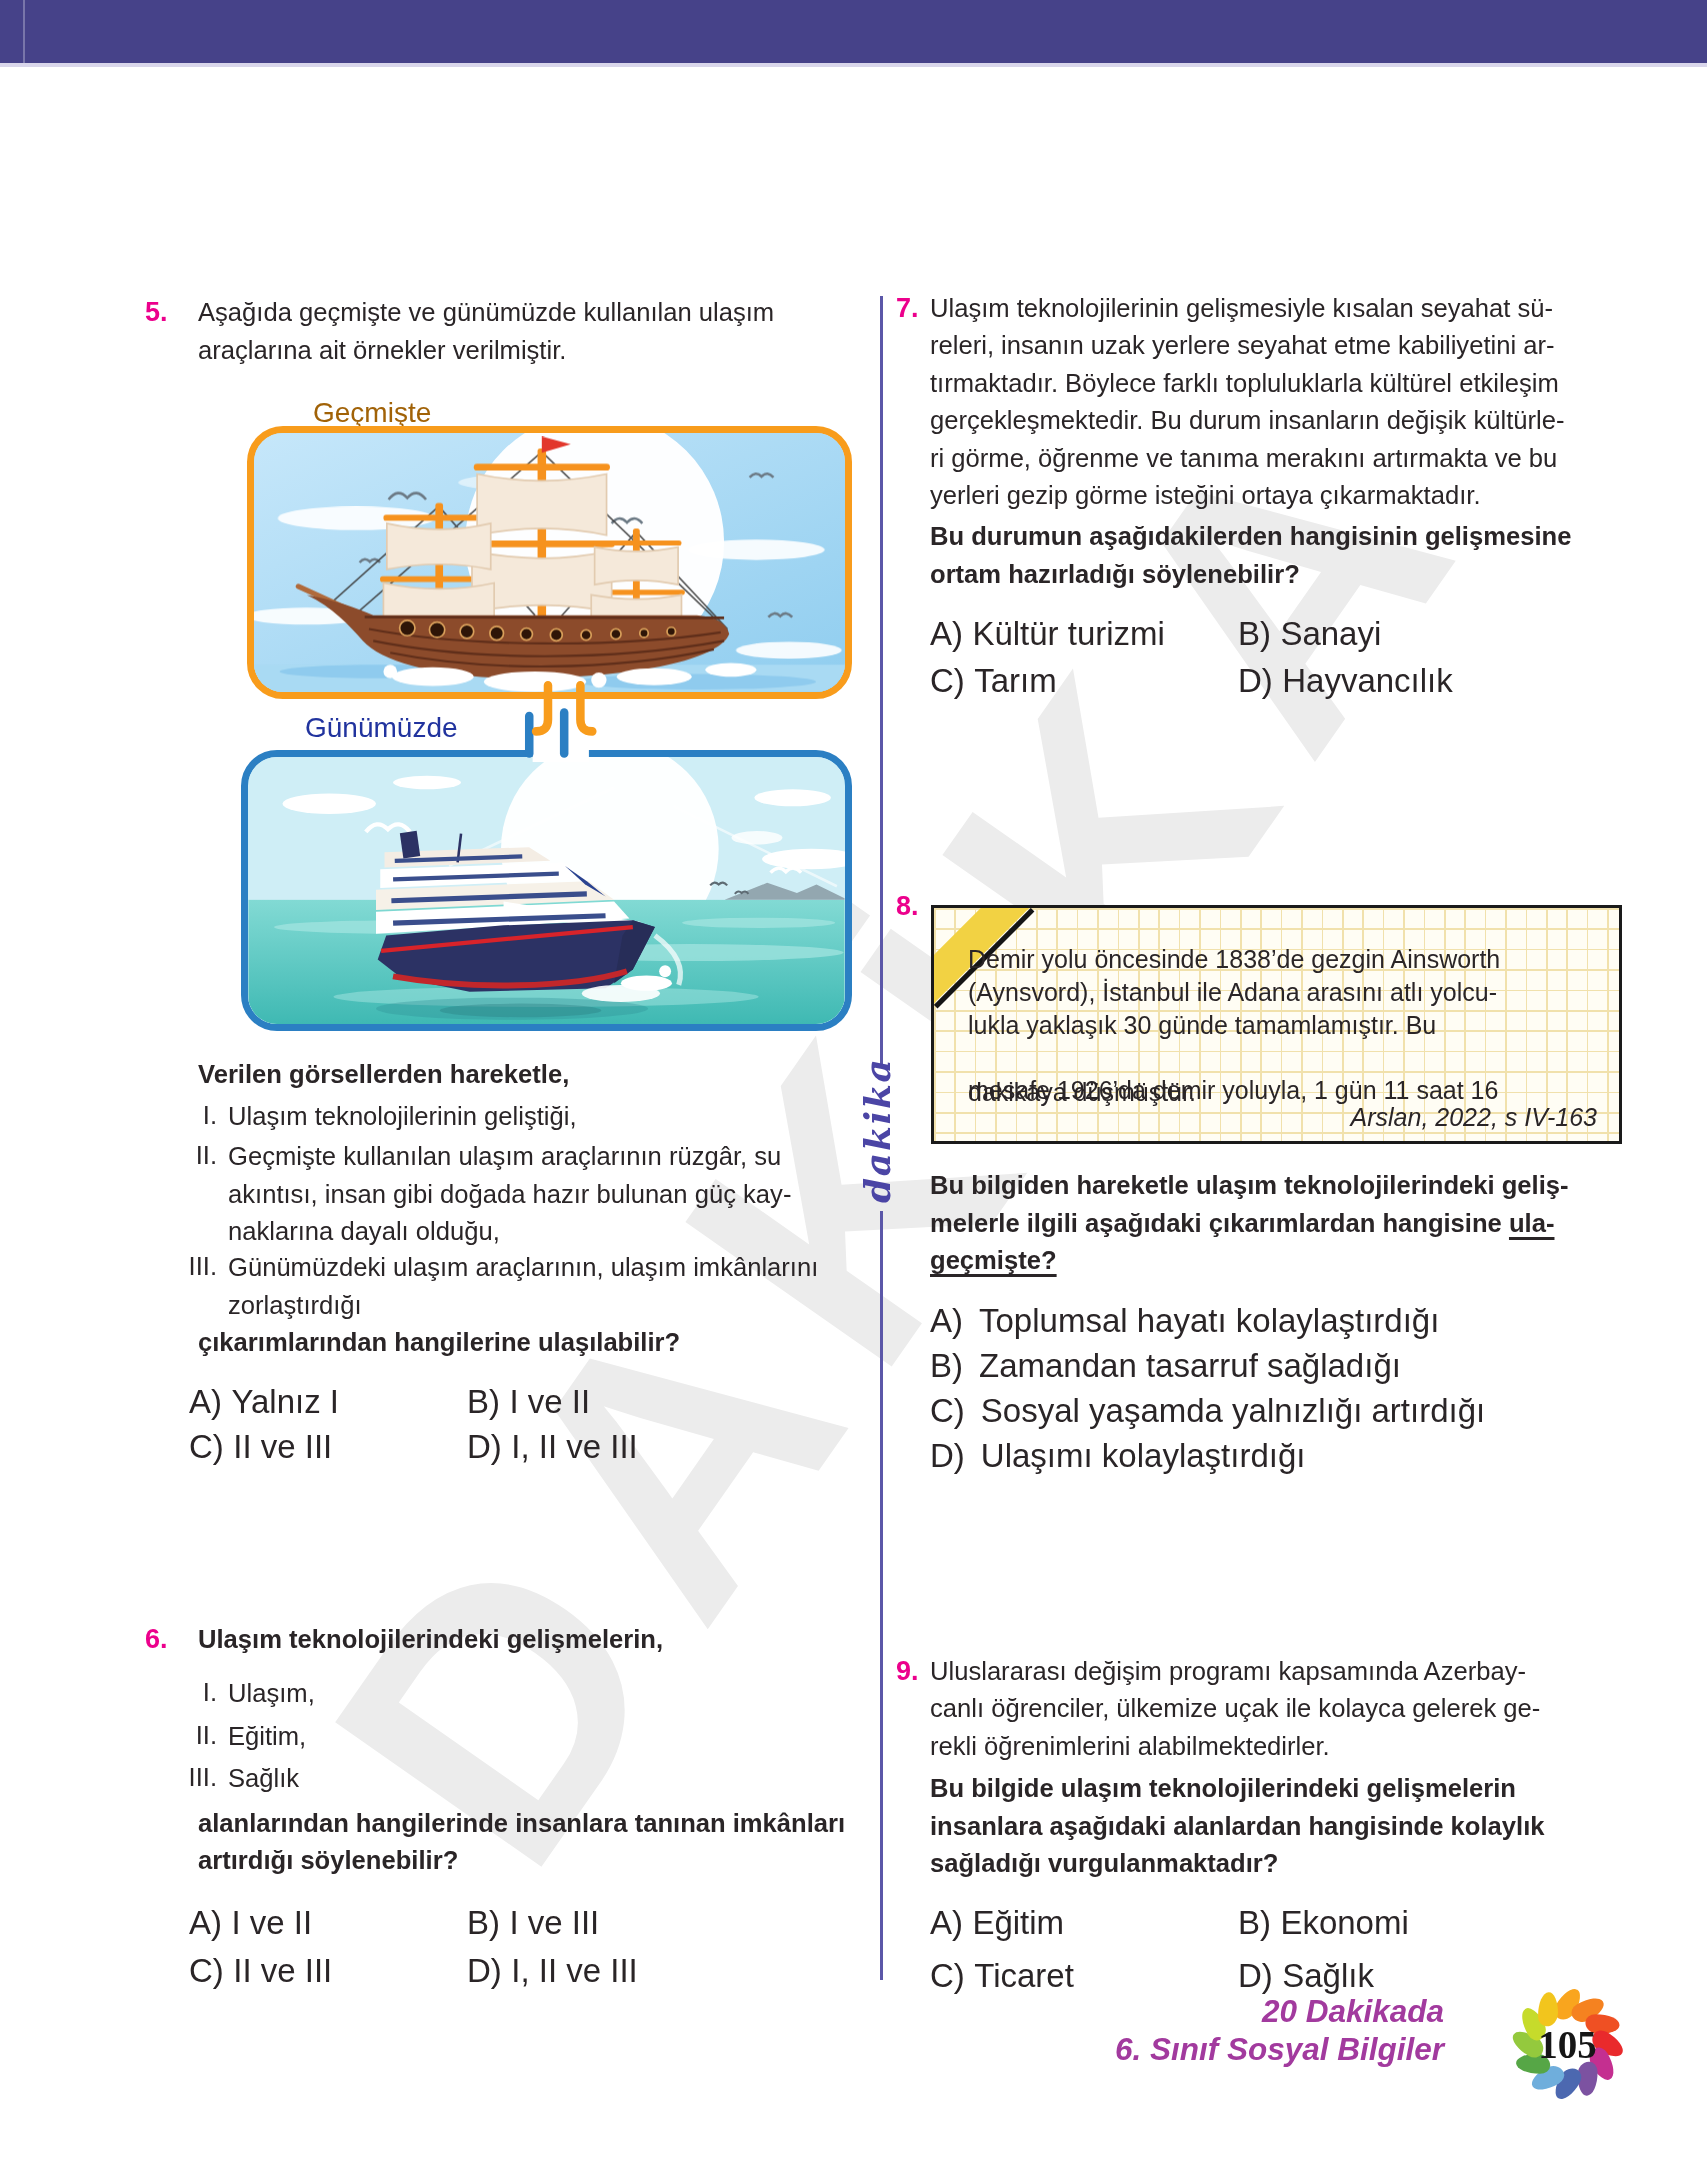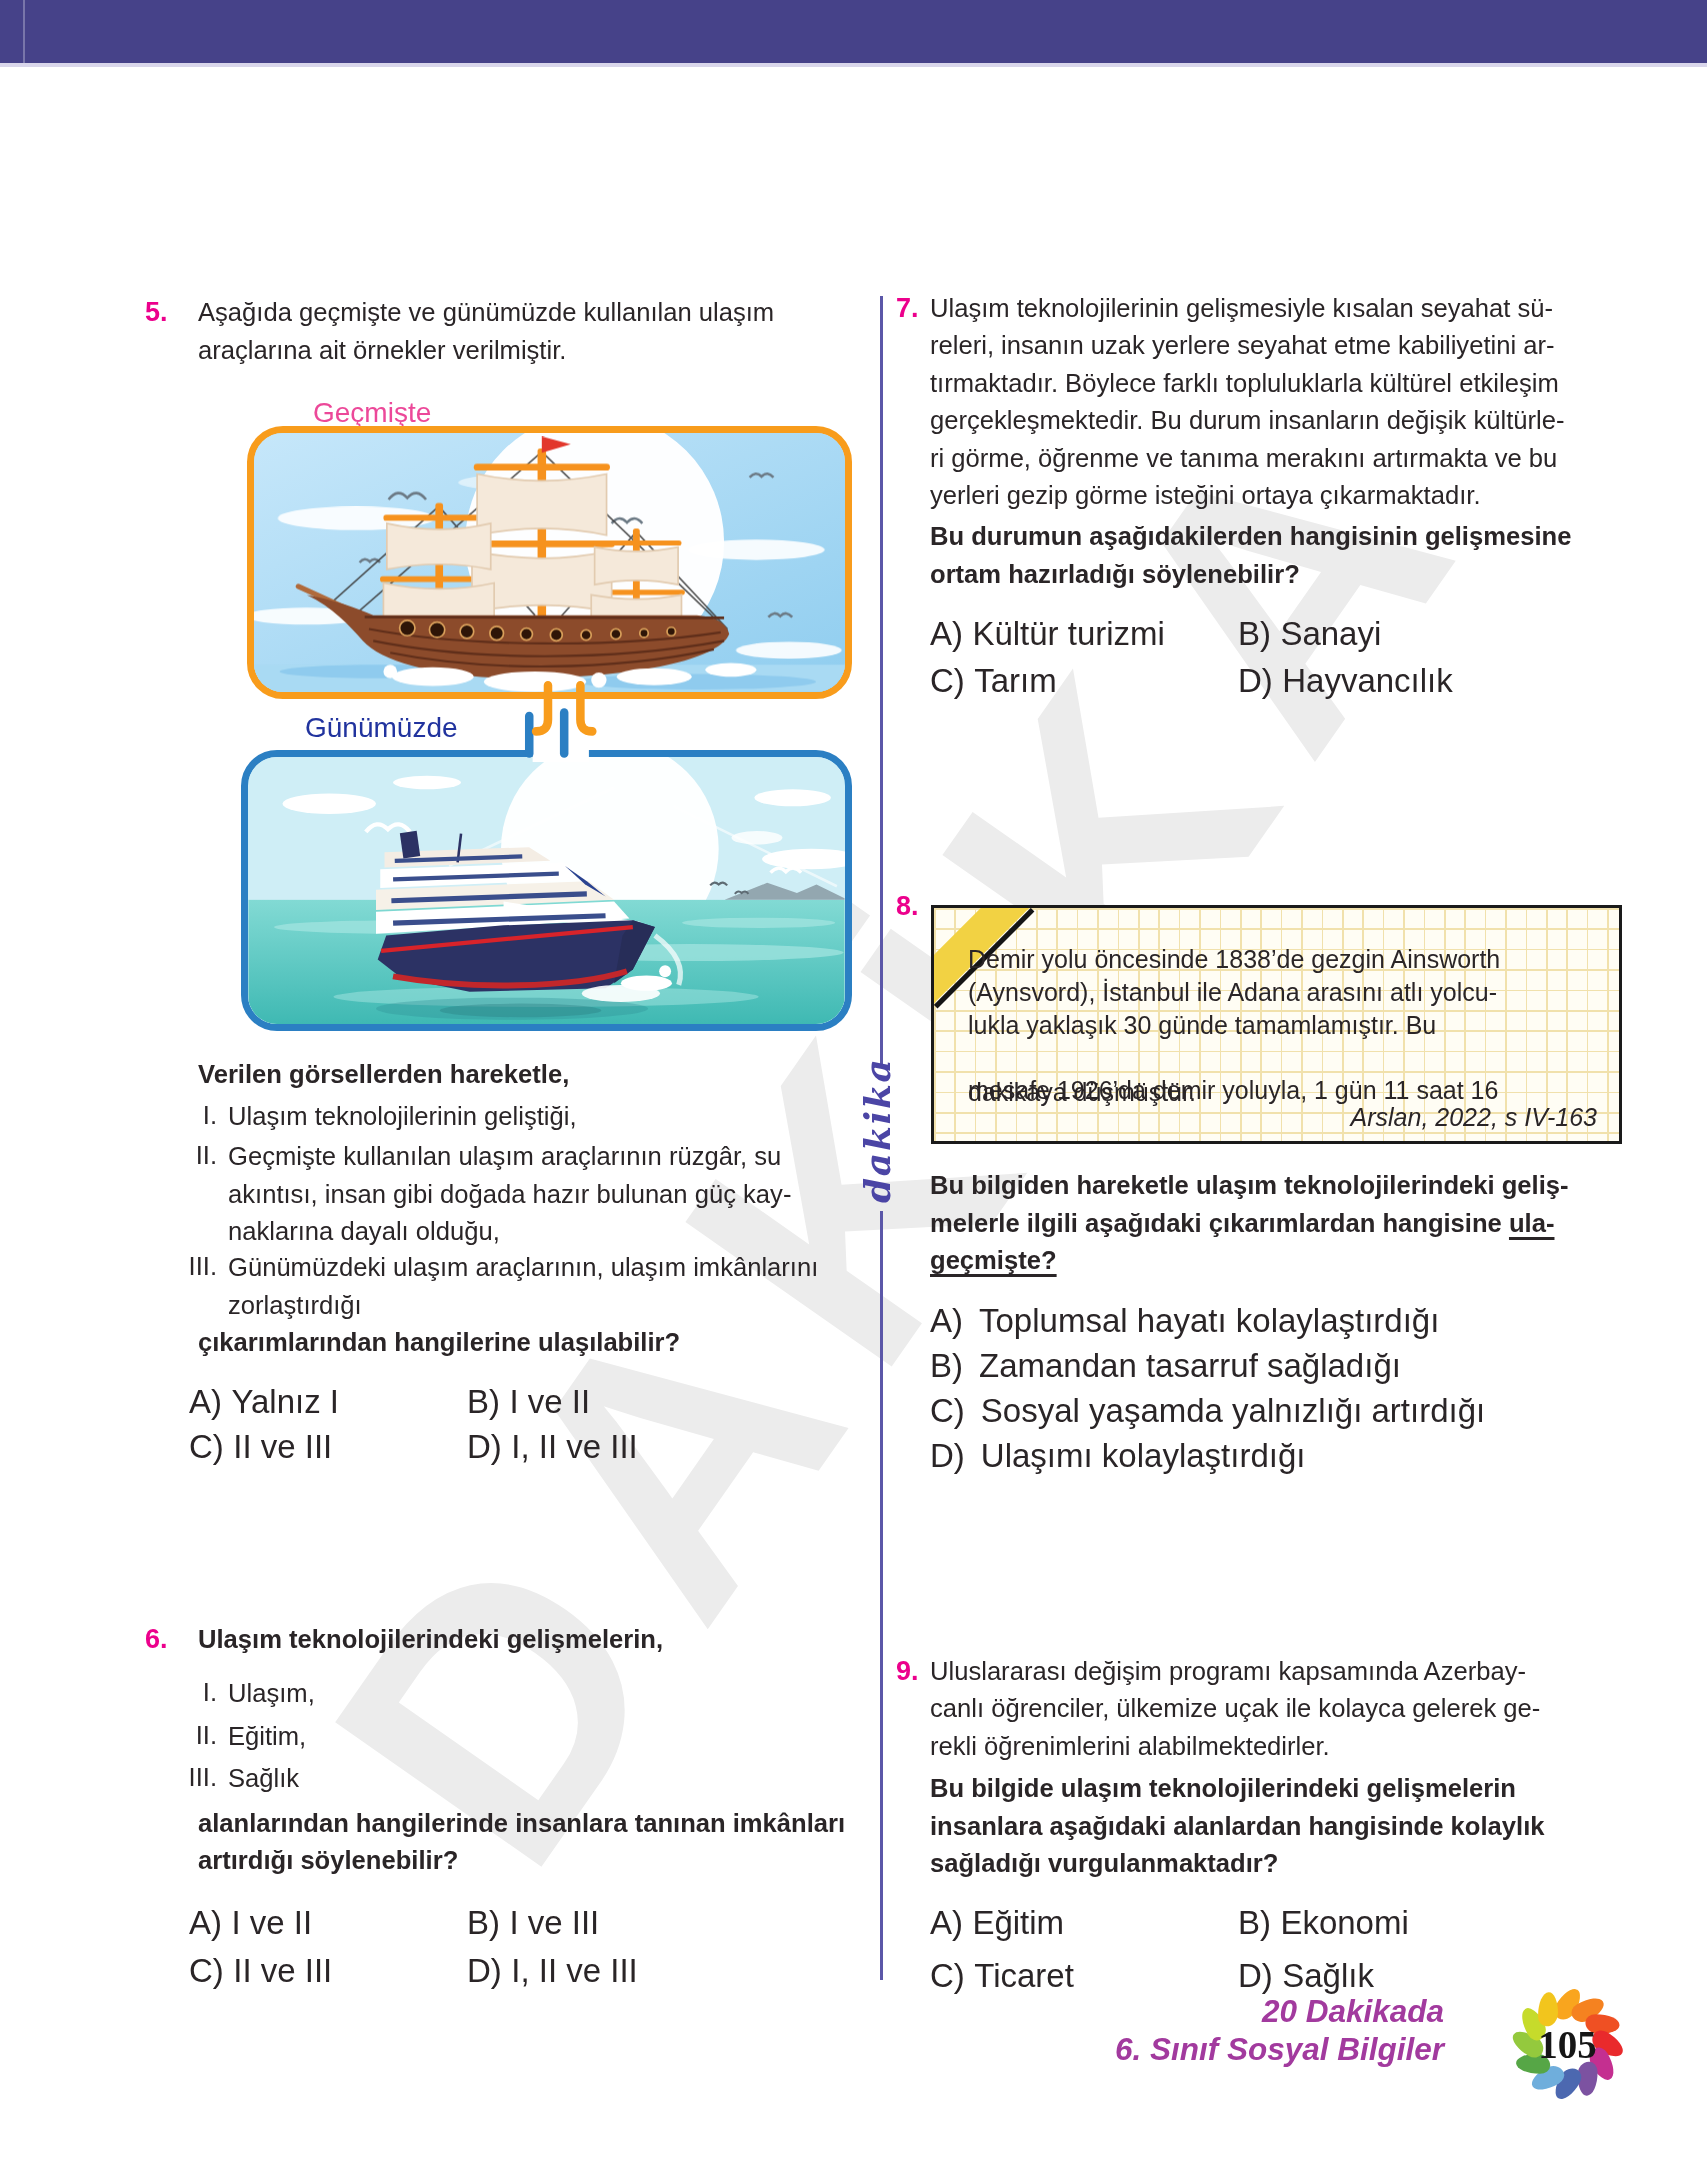--- a/index.html
+++ b/index.html
@@ -22,21 +22,21 @@
   .rnum{position:absolute;width:34px;text-align:right;white-space:nowrap;font-size:25.6px;}
   .opt{position:absolute;white-space:nowrap;font-size:33px;}
   .optlab{margin-right:9.4px;}
   .opt8 .optlab{margin-right:16px;}
   
   .imgbox{position:absolute;overflow:hidden;background:#BFE3F8;}
   .imgbox svg{display:block;}
   .box-past{left:247px;top:426px;width:591px;height:259px;border:7.7px solid #F89C1C;border-radius:36px;}
   .box-present{left:241px;top:750px;width:597px;height:267px;border:7.7px solid #2B7FC3;border-radius:36px;}
   .imglabel{position:absolute;white-space:nowrap;font-size:28px;}
-  .lab-past{left:313px;top:397px;color:#ec4899;}
+  .lab-past{left:313px;top:397px;color:#a16207;}
   .lab-present{left:305px;top:712px;color:#21339E;}
   .connector{position:absolute;left:473px;top:675px;z-index:4;}
   
   .divider-seg{position:absolute;left:880px;width:2.6px;background:#5B57A8;}
   .divider-label{position:absolute;left:856px;top:1075px;height:128px;
                  font-family:"DejaVu Serif","Liberation Serif",serif;font-style:italic;font-weight:700;
                  font-size:36px;color:#4B45A5;writing-mode:vertical-rl;transform:rotate(180deg);
                  letter-spacing:1.7px;}
   
   .notebox{position:absolute;left:931px;top:905px;width:685px;height:233px;

